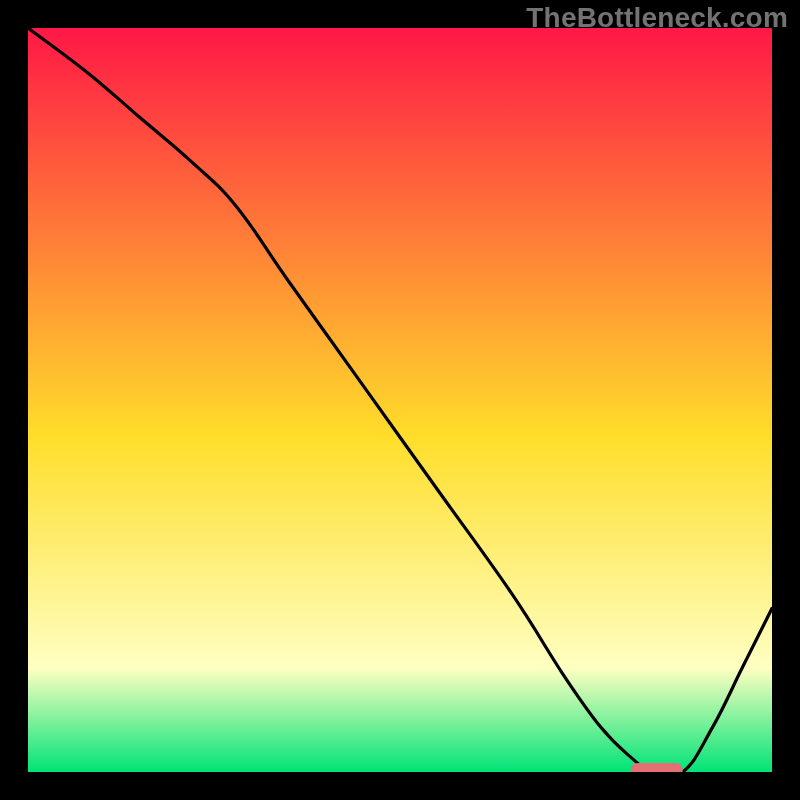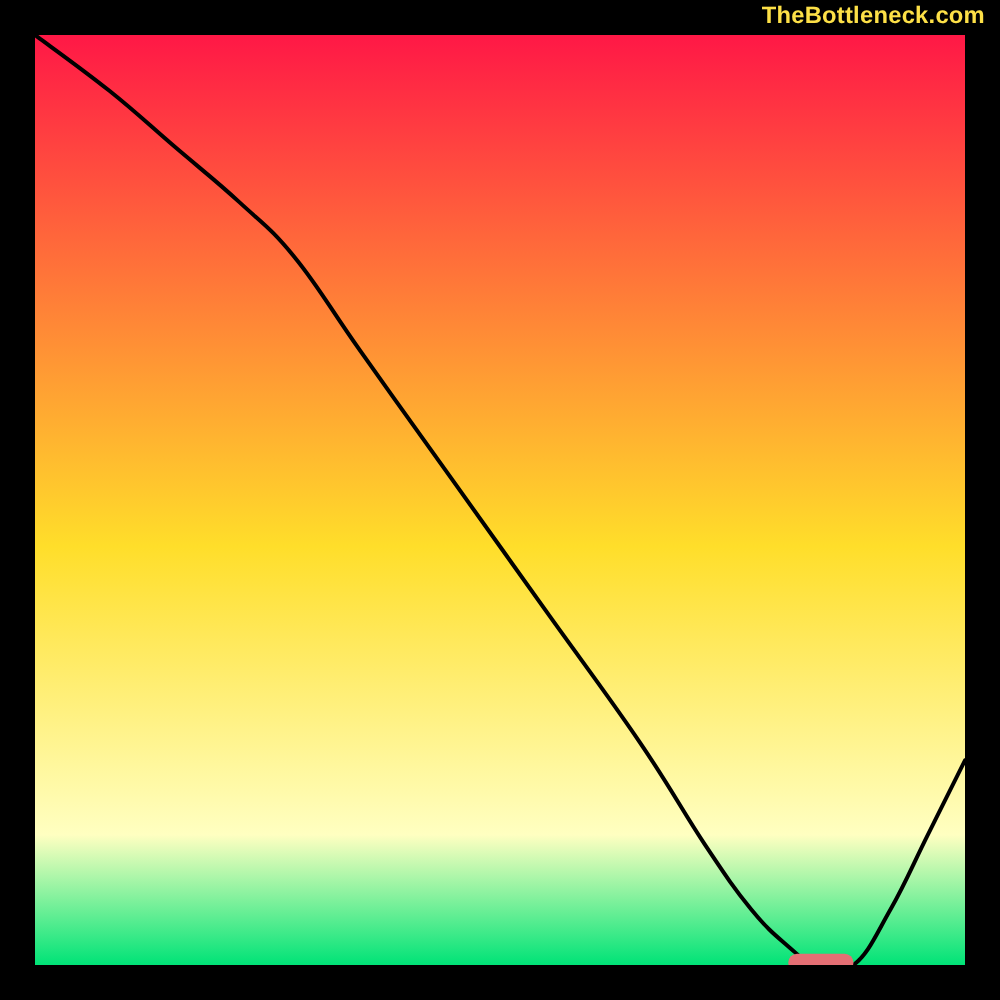--- a/index.html
+++ b/index.html
@@ -16,23 +16,23 @@
     top: 0;
     width: 800px;
     height: 800px;
     background: #000;
   }
   .watermark {
     position: absolute;
     top: 2px;
     right: 12px;
     font-family: Arial, Helvetica, sans-serif;
-    font-size: 19px;
+    font-size: 28px;
     font-weight: 600;
-    color: #fde047;
+    color: #737373;
     letter-spacing: 0.2px;
   }
   svg {
     position: absolute;
     left: 0;
     top: 0;
   }
 </style>
 </head>
 <body>

